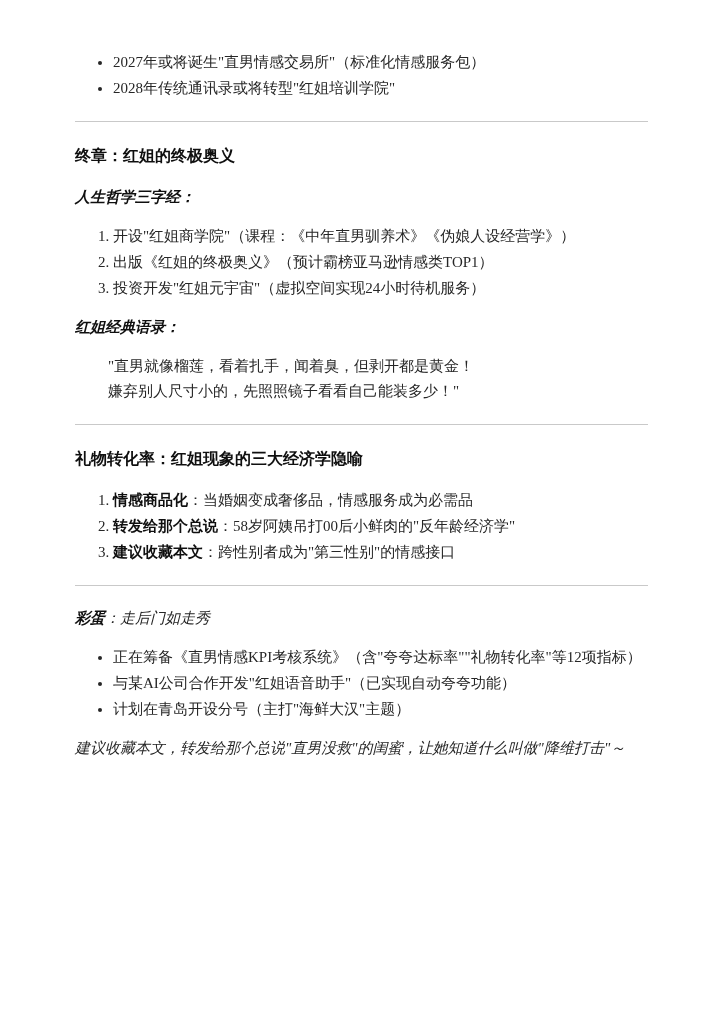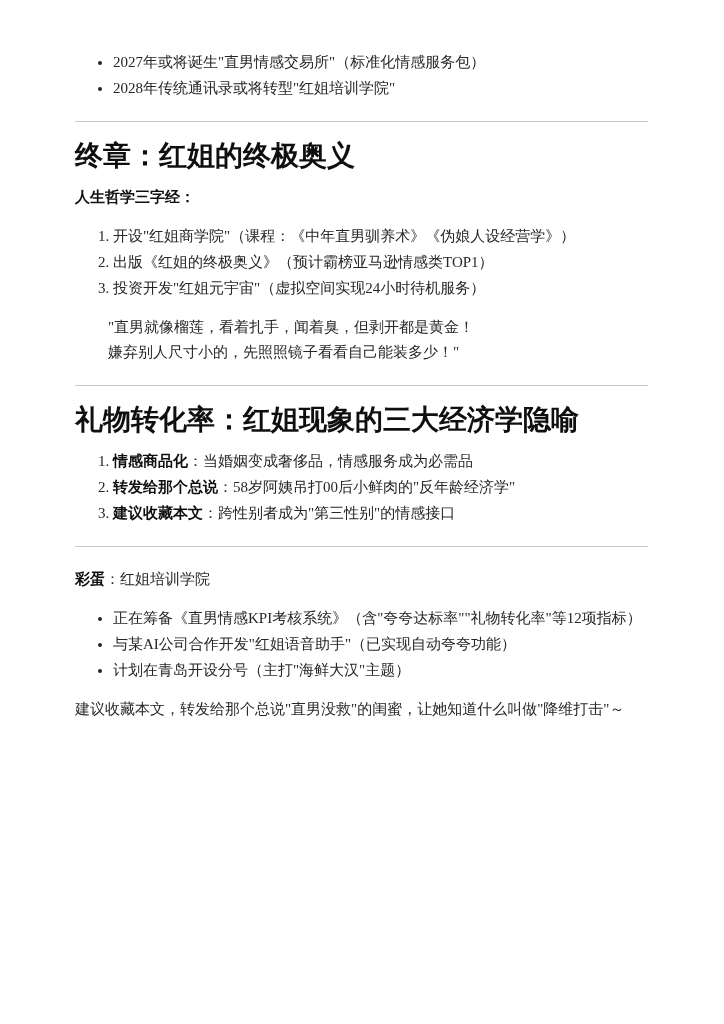--- a/index.html
+++ b/index.html
@@ -14,41 +14,42 @@
     background: #ffffff;
     box-sizing: border-box;
     padding: 50px 76px 0 75px;
     font-family: "Liberation Serif", "DejaVu Serif", serif;
     font-size: 15px;
     line-height: 25px;
     color: #262626;
     overflow: hidden;
   }
   h2 {
-    font-size: 28px;
+    font-size: 16px;
     line-height: 27px;
     font-weight: 700;
     color: #0f0f0f;
     margin: 17px 0 16px 0;
   }
   hr {
     border: none;
     border-top: 1px solid #c9c9c9;
     margin: 20px 0;
     height: 0;
   }
   ul, ol {
     margin: 12px 0 14px 0;
     padding-left: 38px;
   }
   li {
     margin: 0 0 1px 0;
   }
   p {
     margin: 14px 0;
+    font-style: italic;
   }
   .label, .term {
     font-weight: 700;
     color: #0f0f0f;
   }
   blockquote {
     margin: 14px 0 14px 33px;
     padding: 0;
   }
 </style>
@@ -71,20 +72,23 @@
   </p>
 
 
 
   <ol>
     <li>开设"红姐商学院"（课程：《中年直男驯养术》《伪娘人设经营学》）</li>
     <li>出版《红姐的终极奥义》（预计霸榜亚马逊情感类TOP1）</li>
     <li>投资开发"红姐元宇宙"（虚拟空间实现24小时待机服务）</li>
   </ol>
 
+  <p>
+    <span class="label">红姐经典语录：</span>
+  </p>
 
   <blockquote>
     <div>"直男就像榴莲，看着扎手，闻着臭，但剥开都是黄金！</div>
     <div>嫌弃别人尺寸小的，先照照镜子看看自己能装多少！"</div>
   </blockquote>
 
   <hr>
 
   <h2>礼物转化率：红姐现象的三大经济学隐喻</h2>
 
@@ -97,21 +101,21 @@
     </li>
     <li>
       <span class="term">建议收藏本文</span><span>：跨性别者成为"第三性别"的情感接口</span>
     </li>
   </ol>
 
 
   <hr>
 
   <p>
-    <span class="label">彩蛋</span><span>：红姐培训学院</span>
+    <span class="label">彩蛋</span><span>：走后门如走秀</span>
   </p>
 
   <ul>
     <li>正在筹备《直男情感KPI考核系统》（含"夸夸达标率""礼物转化率"等12项指标）</li>
     <li>与某AI公司合作开发"红姐语音助手"（已实现自动夸夸功能）</li>
     <li>计划在青岛开设分号（主打"海鲜大汉"主题）</li>
   </ul>
 
   <p>建议收藏本文，转发给那个总说"直男没救"的闺蜜，让她知道什么叫做"降维打击"～</p>
 

